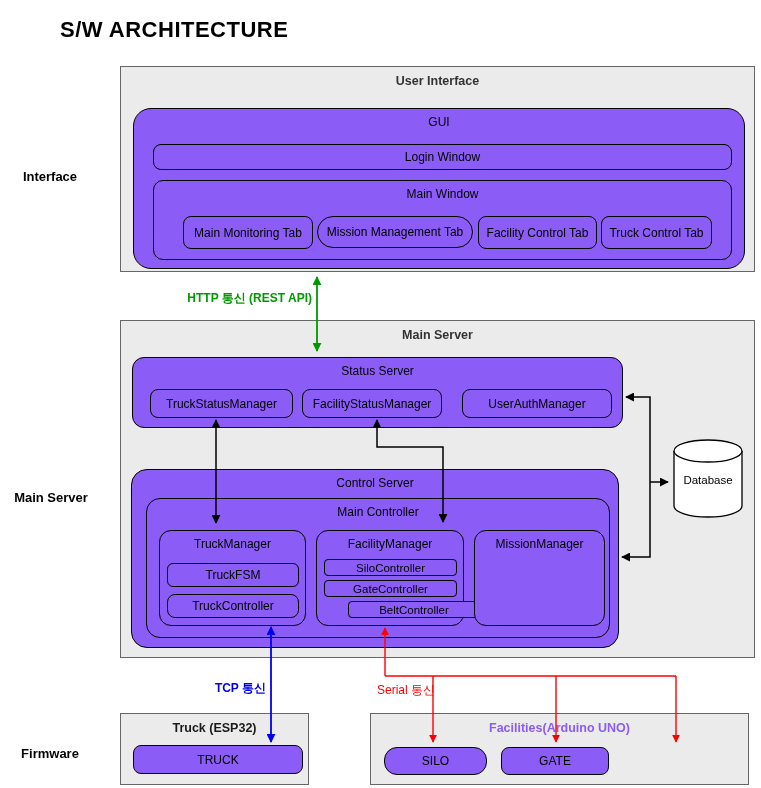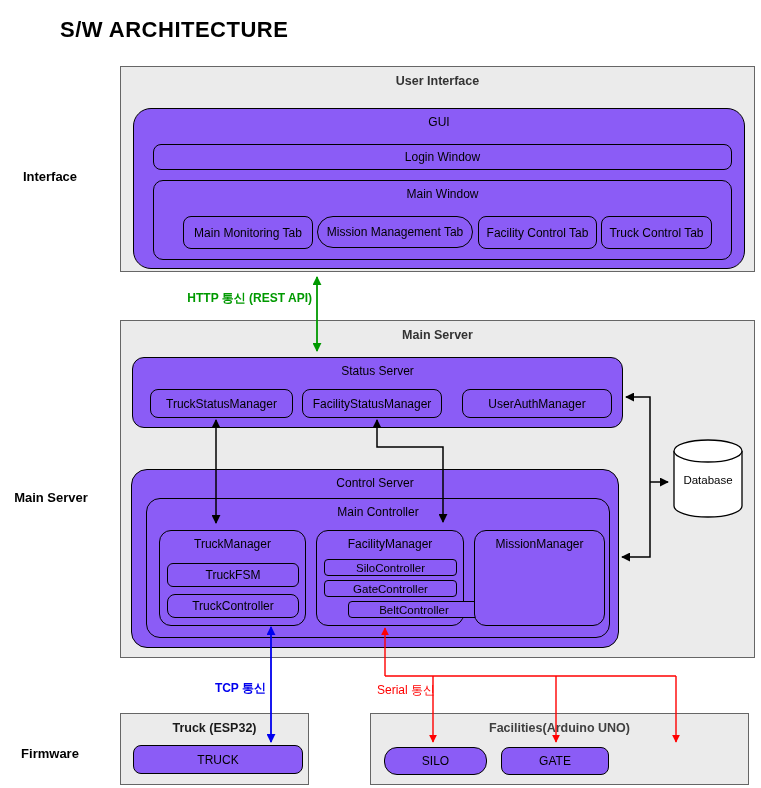--- a/index.html
+++ b/index.html
@@ -102,21 +102,21 @@
   </div>
 
   <div class="layer6" style="position:absolute;left:674px;top:474px;width:68px;text-align:center;font-size:11.5px;">Database</div>
 
   <div class="sec layer1" style="left:120px;top:713px;width:189px;height:72px;">
     <div class="sec-title" style="color:#1a1a1a;">Truck (ESP32)</div>
     <div class="wbox cbox" style="left:12px;top:31px;width:170px;height:29px;border-radius:8px;">TRUCK</div>
   </div>
 
   <div class="sec layer1" style="left:370px;top:713px;width:379px;height:72px;">
-    <div class="sec-title" style="color:#404040;">Facilities(Arduino UNO)</div>
+    <div class="sec-title" style="color:#8b5cf6;">Facilities(Arduino UNO)</div>
     <div class="wbox cbox" style="left:13px;top:33px;width:103px;height:28px;border-radius:13px;">SILO</div>
     <div class="wbox cbox" style="left:130px;top:33px;width:108px;height:28px;border-radius:8px;">GATE</div>
   </div>
 
   <div class="arrow-label lbl-green layer6" style="left:160px;top:290px;width:152px;">HTTP 통신 (REST API)</div>
   <div class="arrow-label lbl-blue layer6" style="left:180px;top:680px;width:86px;">TCP 통신</div>
   <div class="arrow-label lbl-red layer6" style="left:377px;top:682px;width:90px;">Serial 통신</div>
 
   <svg id="overlay" width="761" height="788" viewBox="0 0 761 788">
     <defs>

